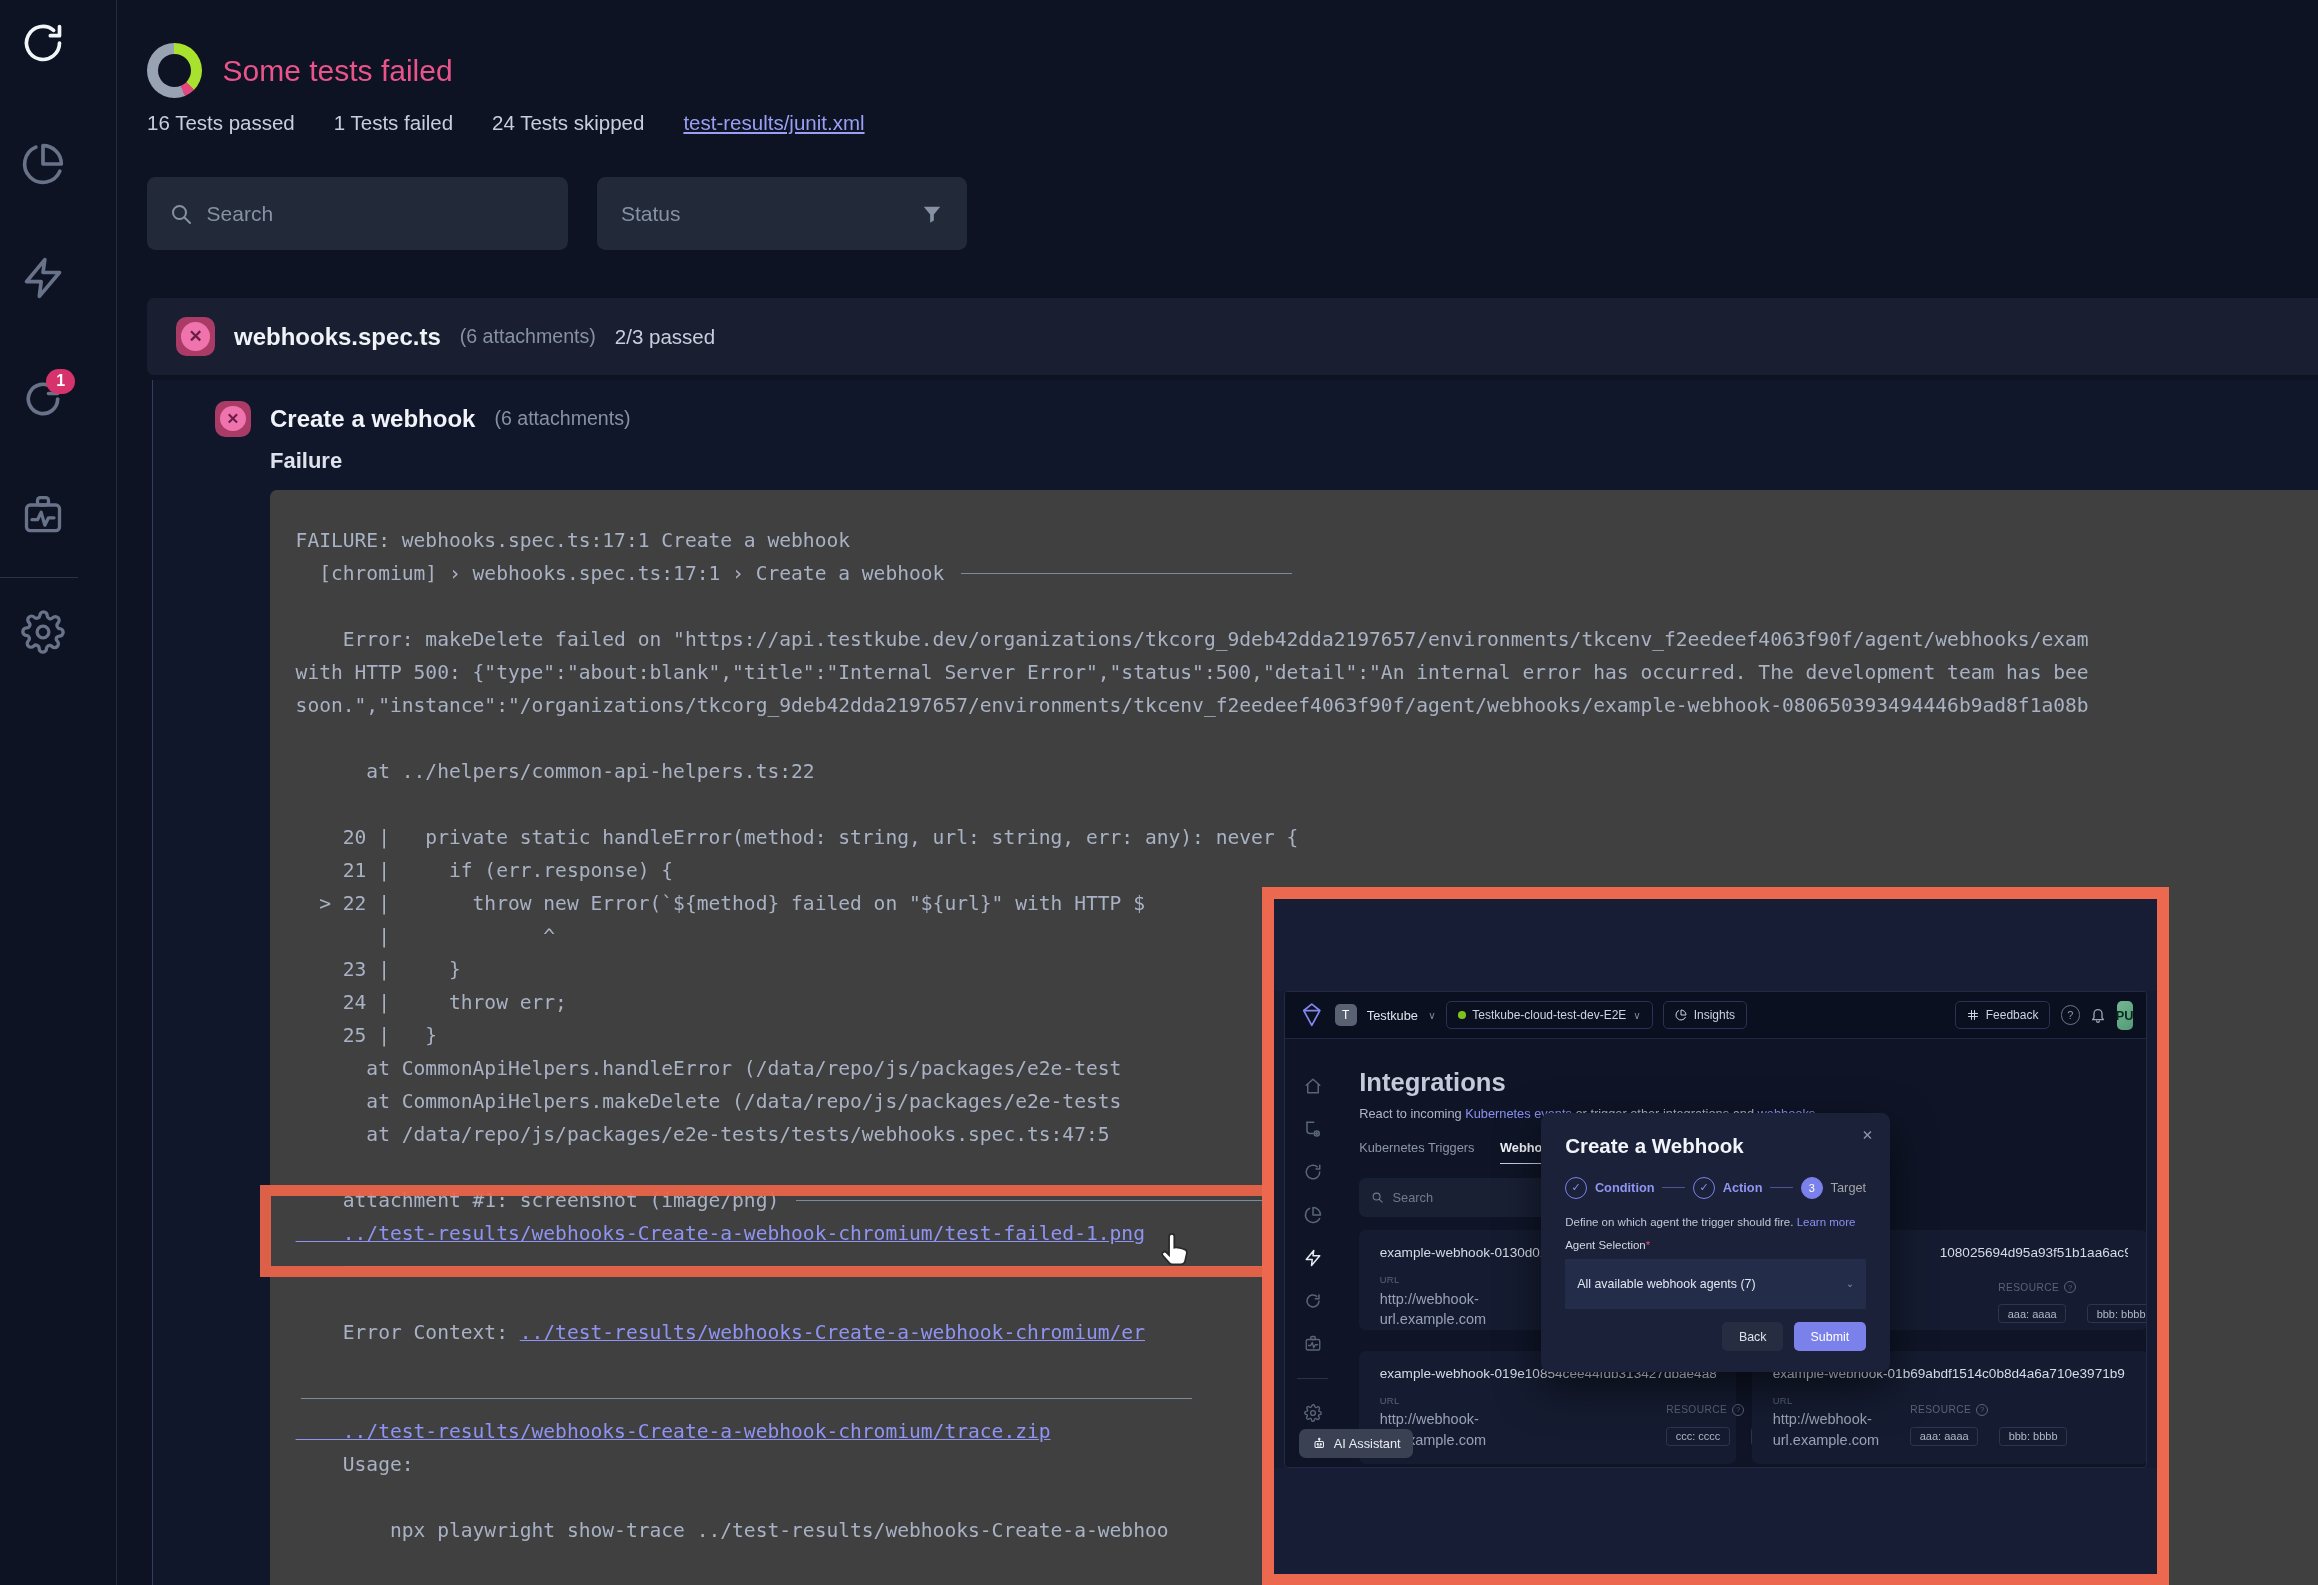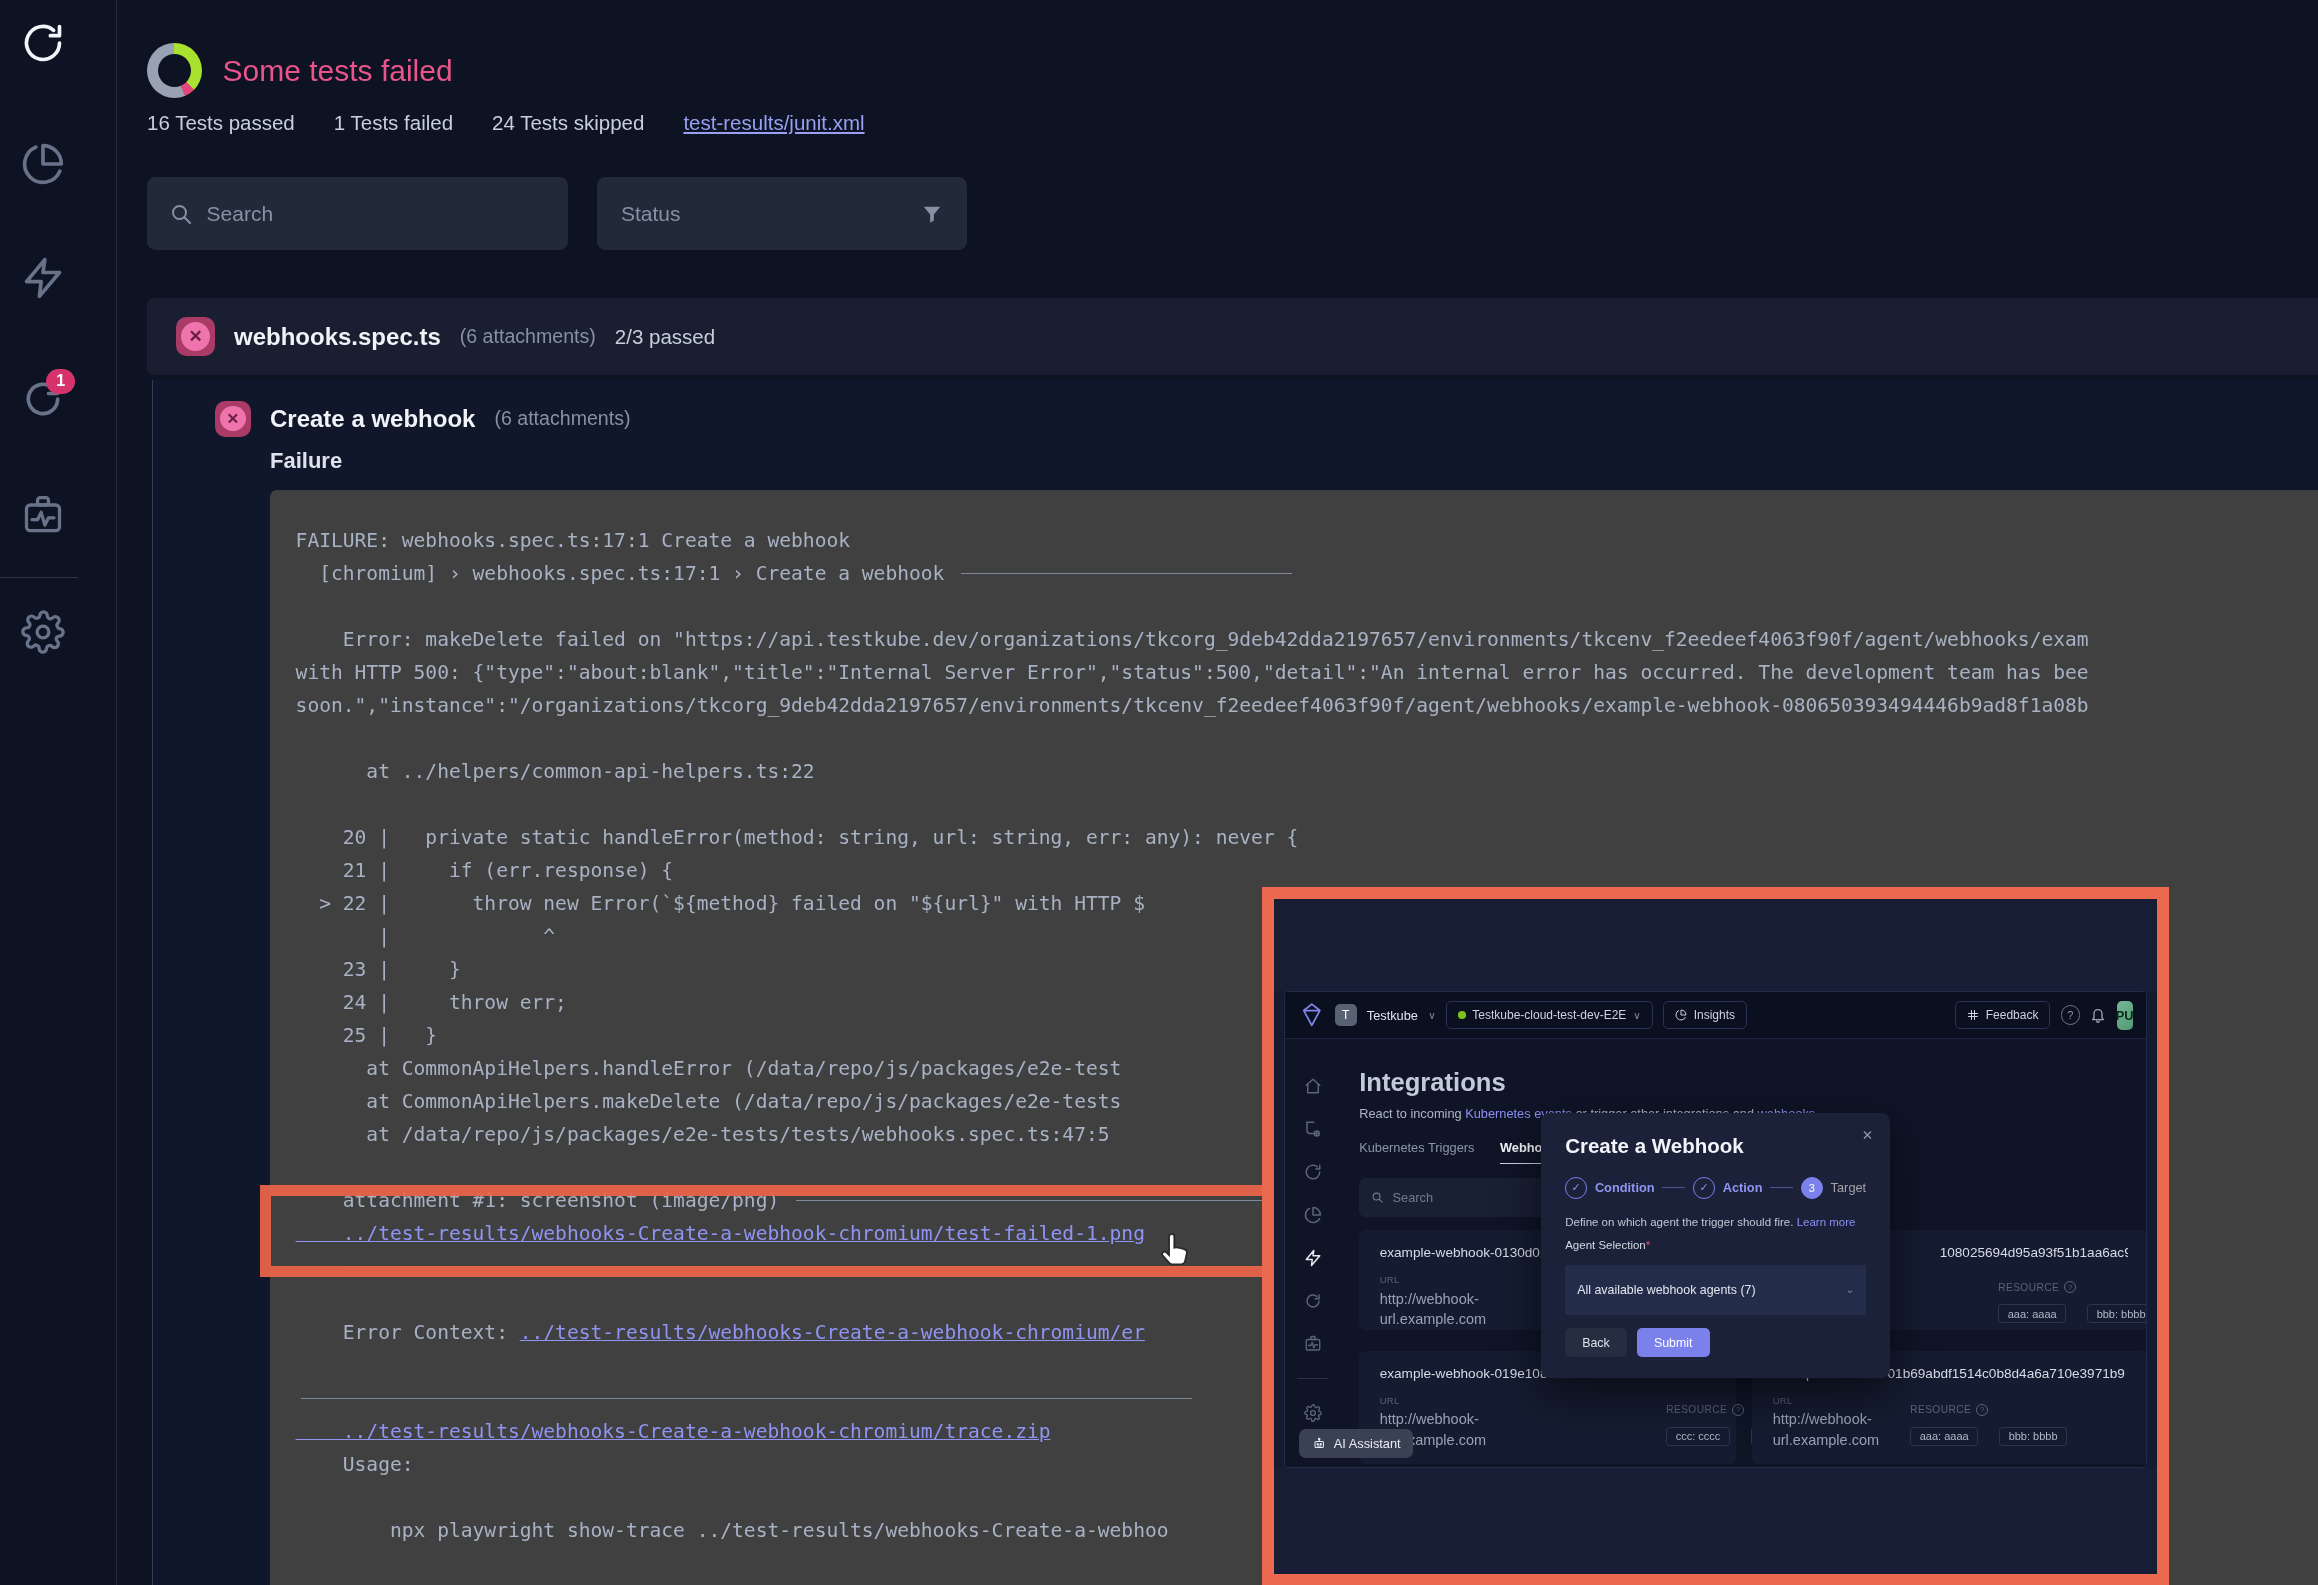--- a/index.html
+++ b/index.html
@@ -152,23 +152,23 @@
   .stepc { width:22px; height:22px; border-radius:50%; border:1.3px solid #7b81ea; color:#8d92f3; font-size:11px;
     display:flex; align-items:center; justify-content:center; flex:0 0 auto; }
   .stepc.filled { background:#7b81ea; border-color:#7b81ea; color:#fff; }
   .steplab { font-size:12.8px; color:#8f95f2; font-weight:bold; }
   .steplab.lt { color:#a3a3a3; font-weight:normal; }
   .sline { width:38px; height:1.7px; background:#4c5496; }
   .dlg-desc { margin-top:17px; font-size:11.5px; color:#c0c7d6; }
   .dlg-desc .plink { color:#8b90f2; cursor:pointer; }
   .agent-lab { margin-top:11px; font-size:11.5px; color:#d4d9e4; }
   .star { color:#e0526e; }
-  .select { margin-top:14px; height:50px; background:#232c49; border-radius:1px; display:flex; align-items:center;
+  .select { margin-top:8px; height:50px; background:#232c49; border-radius:1px; display:flex; align-items:center;
     justify-content:space-between; padding:0 12px; font-size:12.4px; color:#e2e6f0; cursor:pointer; }
-  .dlg-btns { margin-top:13.6px; display:flex; justify-content:flex-start; gap:10.2px; }
+  .dlg-btns { margin-top:13.6px; display:flex; justify-content:flex-end; gap:10.2px; }
   .btn { border-radius:5.1px; padding:7.7px 17px; font-size:12.4px; cursor:pointer; }
   .btn-back { background:#262d41; color:#dde2ec; }
   .btn-submit { background:#7b81ea; color:#fff; }
 </style>
 </head>
 <body>
 
 <nav class="sidebar">
   <div class="sb-ic sb-refresh">
     <svg viewBox="0 0 24 24" fill="none" stroke="currentColor" stroke-width="2" stroke-linecap="round" stroke-linejoin="round">

